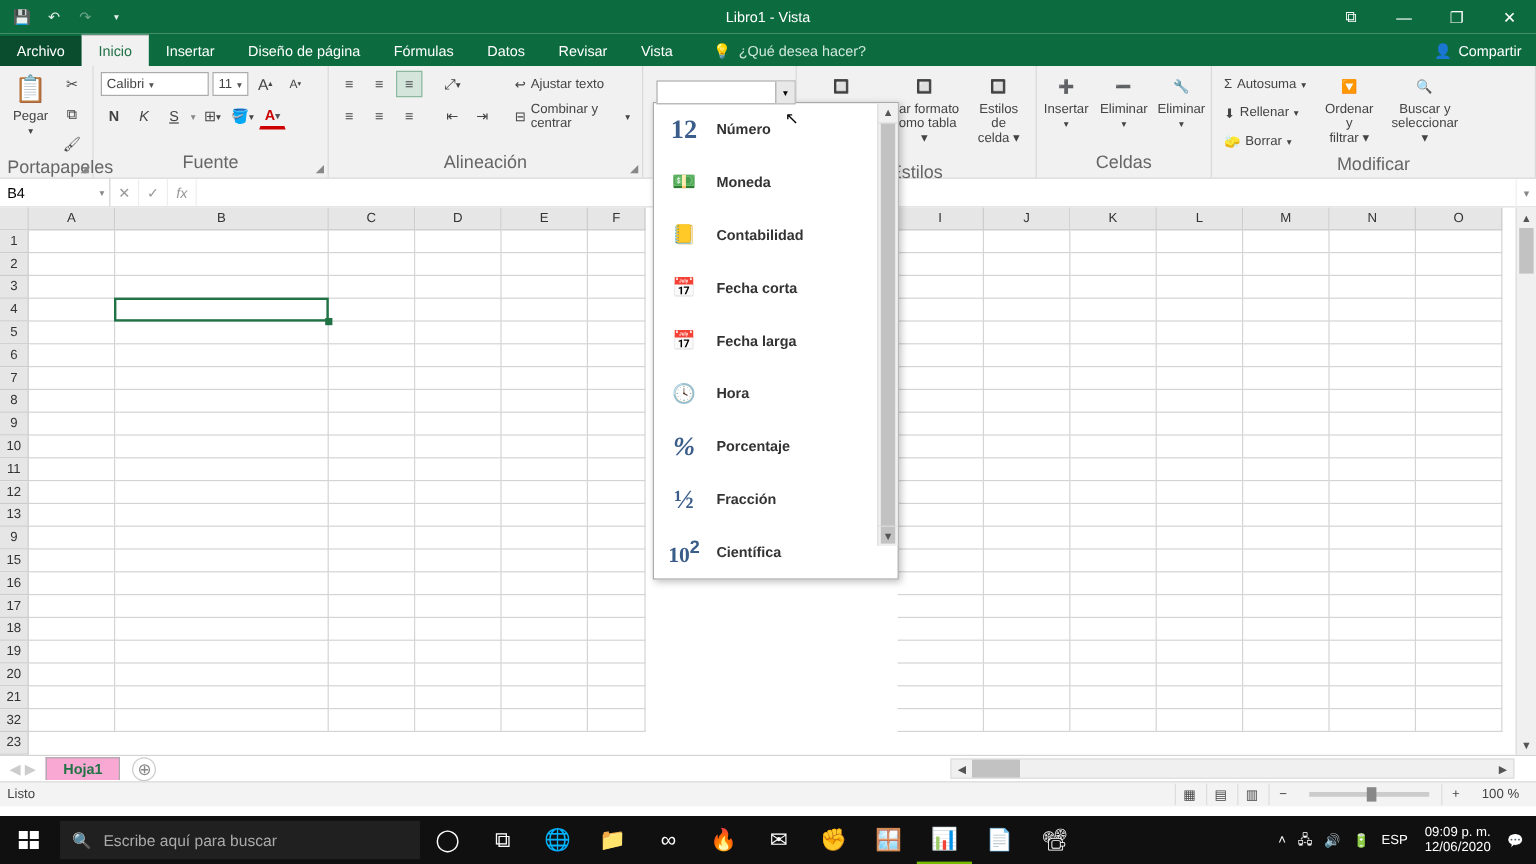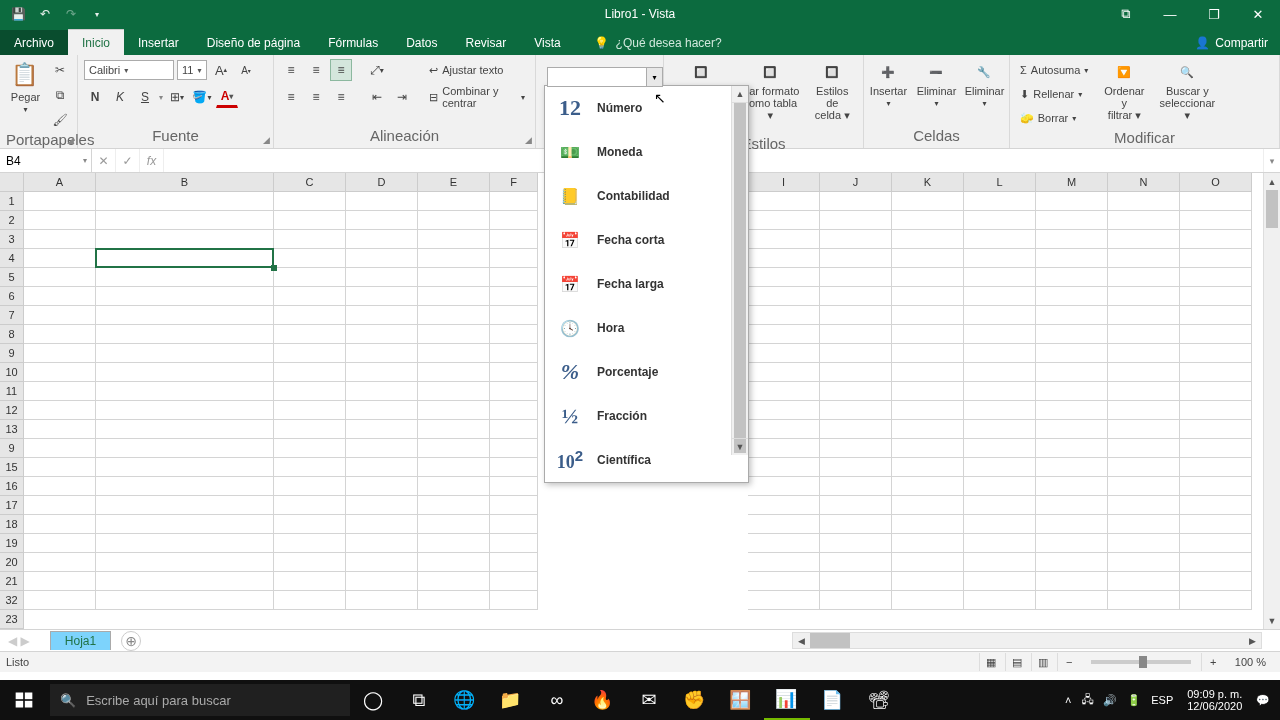--- a/index.html
+++ b/index.html
@@ -82,21 +82,21 @@
 .fmt-ico { width:30px; height:24px; display:flex; align-items:center; justify-content:center; font-size:16px; font-weight:bold; color:#3b5d8a;}
 .fmt-txt { display:flex; flex-direction:column; }
 .fmt-txt .t { font-weight:bold; font-size:12px; color:#333;}
 .fmt-txt .s { font-size:11px; color:#666;}
 .fmt-more { border-top:1px solid #ddd; text-align:center; padding:6px; color:#444; font-size:12px;}
 .fmt-more .u { text-decoration: underline; }
 
 
 .sheet-bar { height: 22px; background: #fff; border-top: 1px solid #d4d4d4; display:flex; align-items:center; font-size:12px; position:relative;}
 .sheet-nav { display:flex; gap:4px; padding:0 8px; color:#ccc;}
-.sheet-tab { padding: 2px 14px; border:1px solid #aaa; border-bottom:none; background:#7dd3fc; margin-left:12px; font-weight:normal; color:#217346;}
+.sheet-tab { padding: 2px 14px; border:1px solid #aaa; border-bottom:none; background:#f9a8d4; margin-left:0; font-weight:bold; color:#217346;}
 .new-sheet { width:20px; height:20px; border:1px solid #ccc; border-radius:50%; display:flex; align-items:center; justify-content:center; margin-left:10px; color:#888; font-size:14px;}
 .hscroll { position:absolute; right:18px; width:470px; height:17px; top:2px; background:#f0f0f0; border:1px solid #ddd; display:flex;}
 .hscroll .sbtn{width:17px; display:flex;align-items:center;justify-content:center;font-size:9px;color:#555;}
 .hscroll .track{flex:1; position:relative;}
 .hscroll .thumb{position:absolute; left:0; width:40px; top:0; bottom:0; background:#c2c2c2;}
 
 
 .status-bar { height: 21px; background: #f3f3f3; border-top:1px solid #d4d4d4; display:flex; align-items:center; font-size:11px; color:#444; padding:0 6px;}
 .status-bar .right { margin-left:auto; display:flex; align-items:center; gap:2px;}
 .view-btn { width:24px; height:18px; display:flex; align-items:center; justify-content:center; border-left:1px solid #ddd;}

